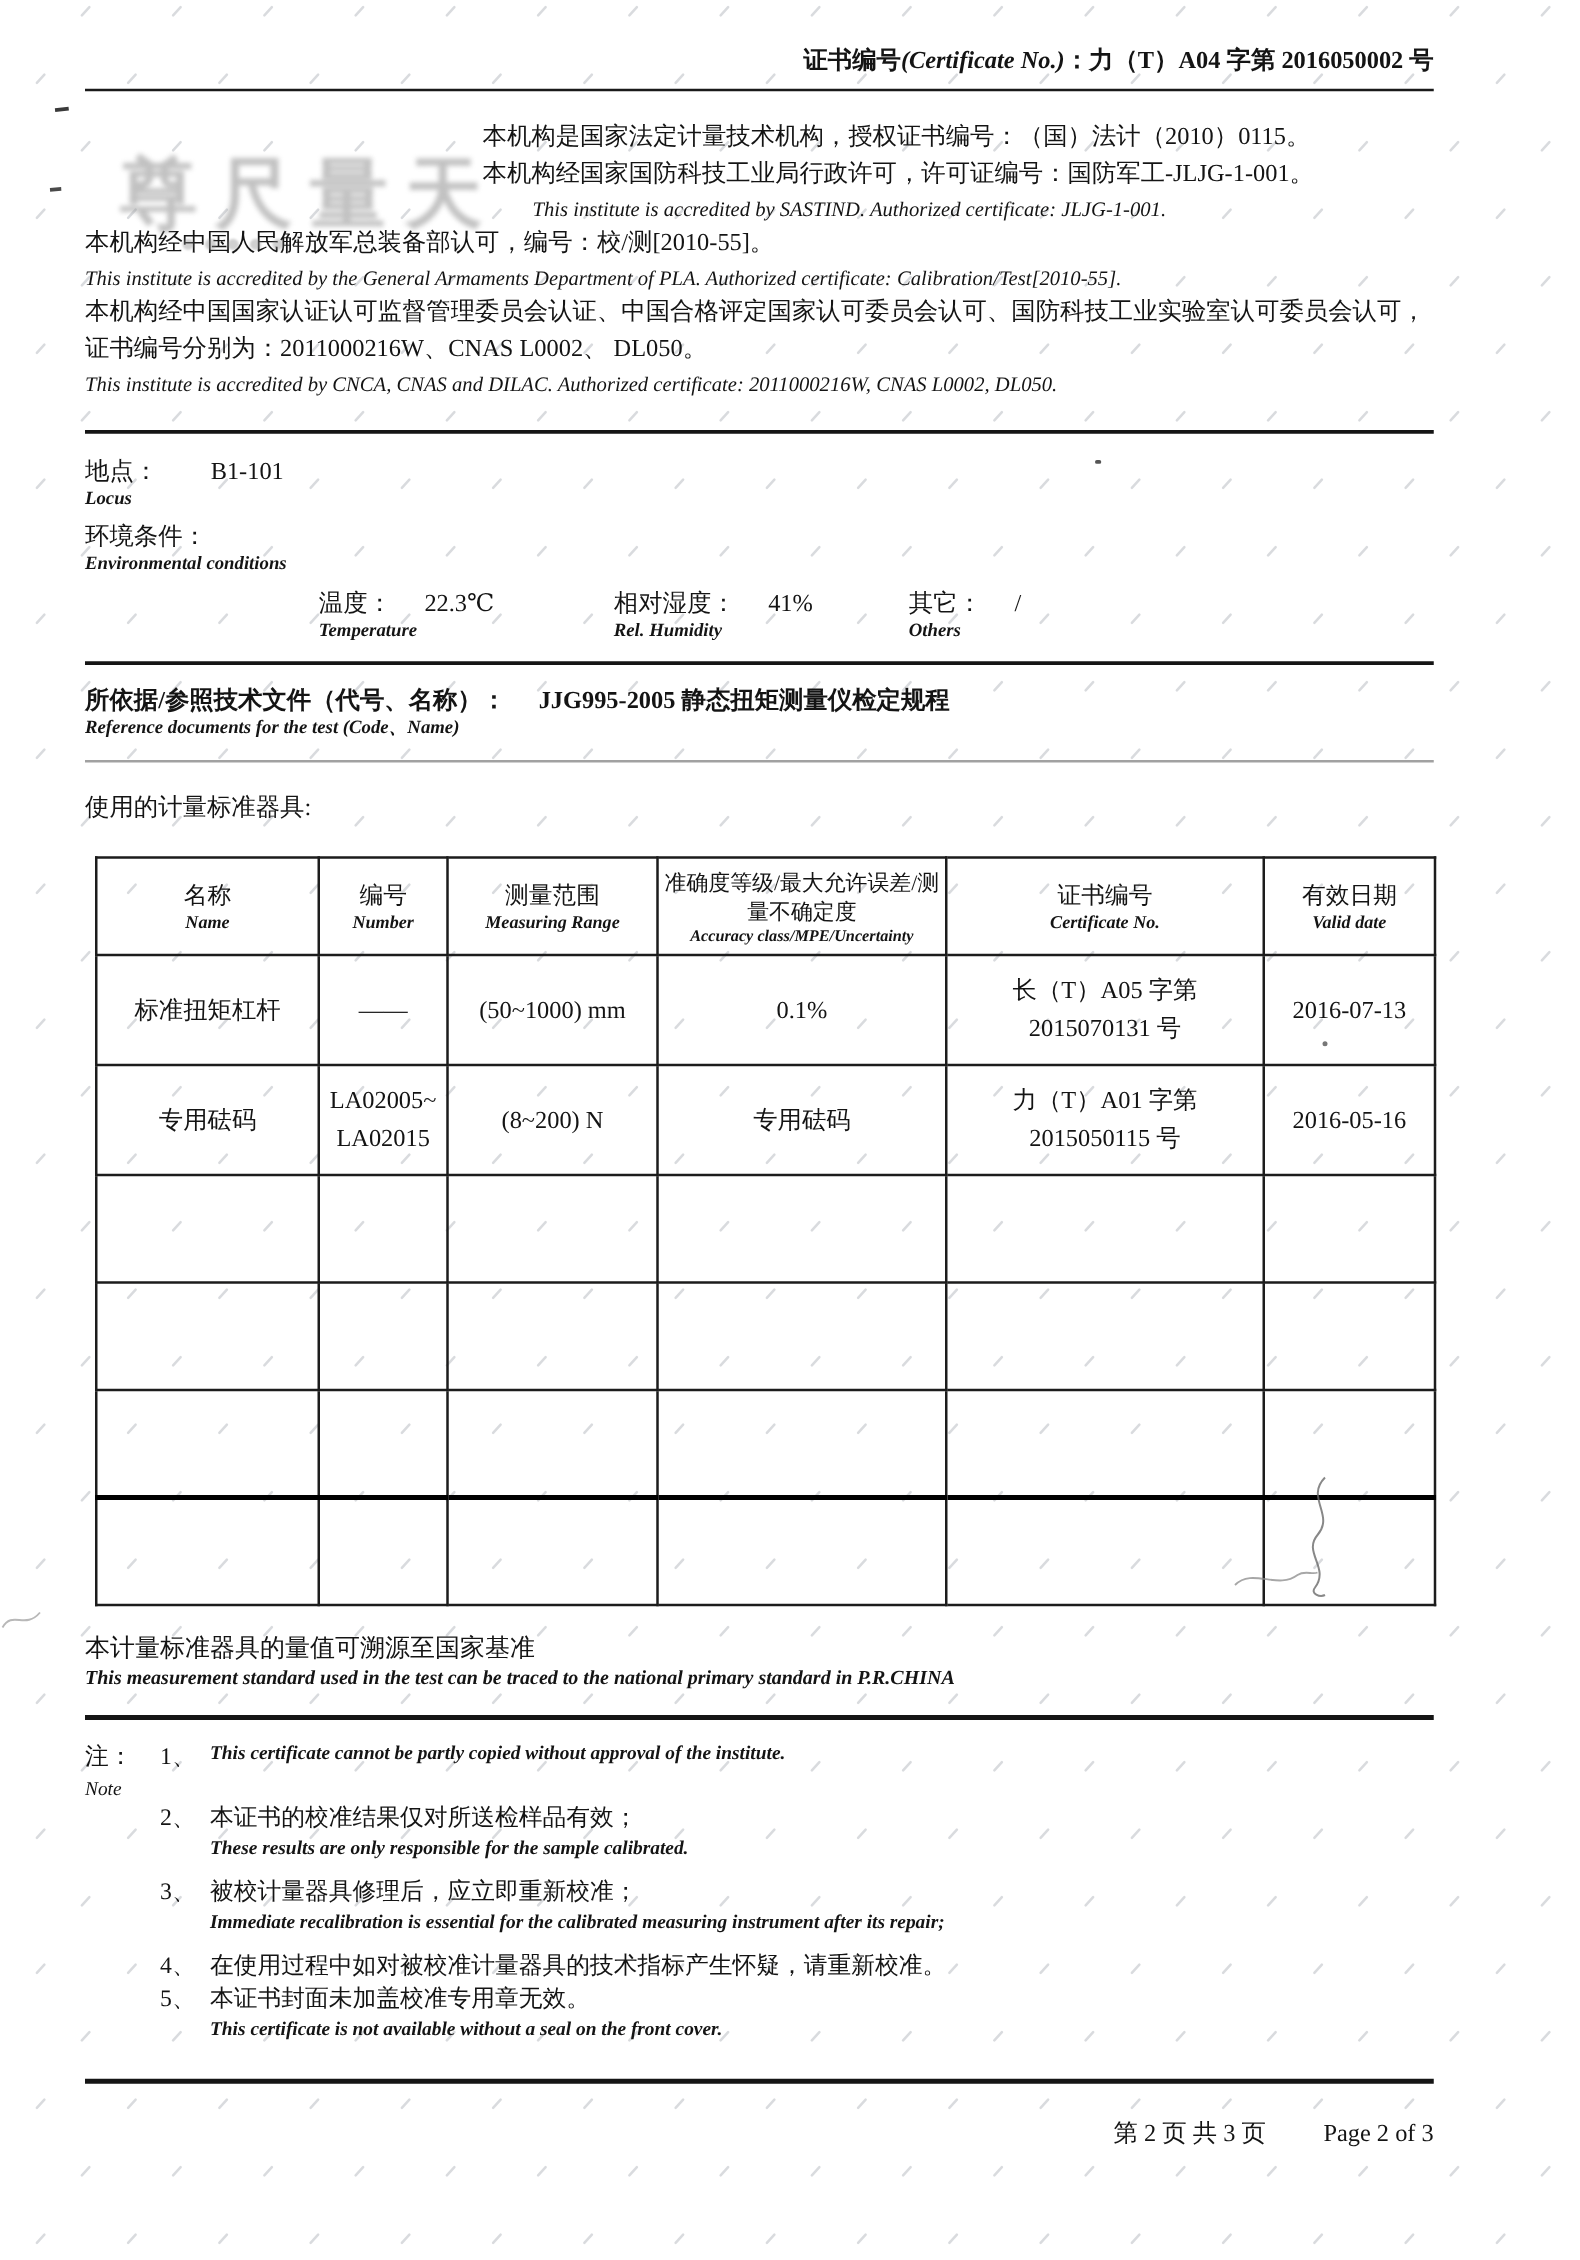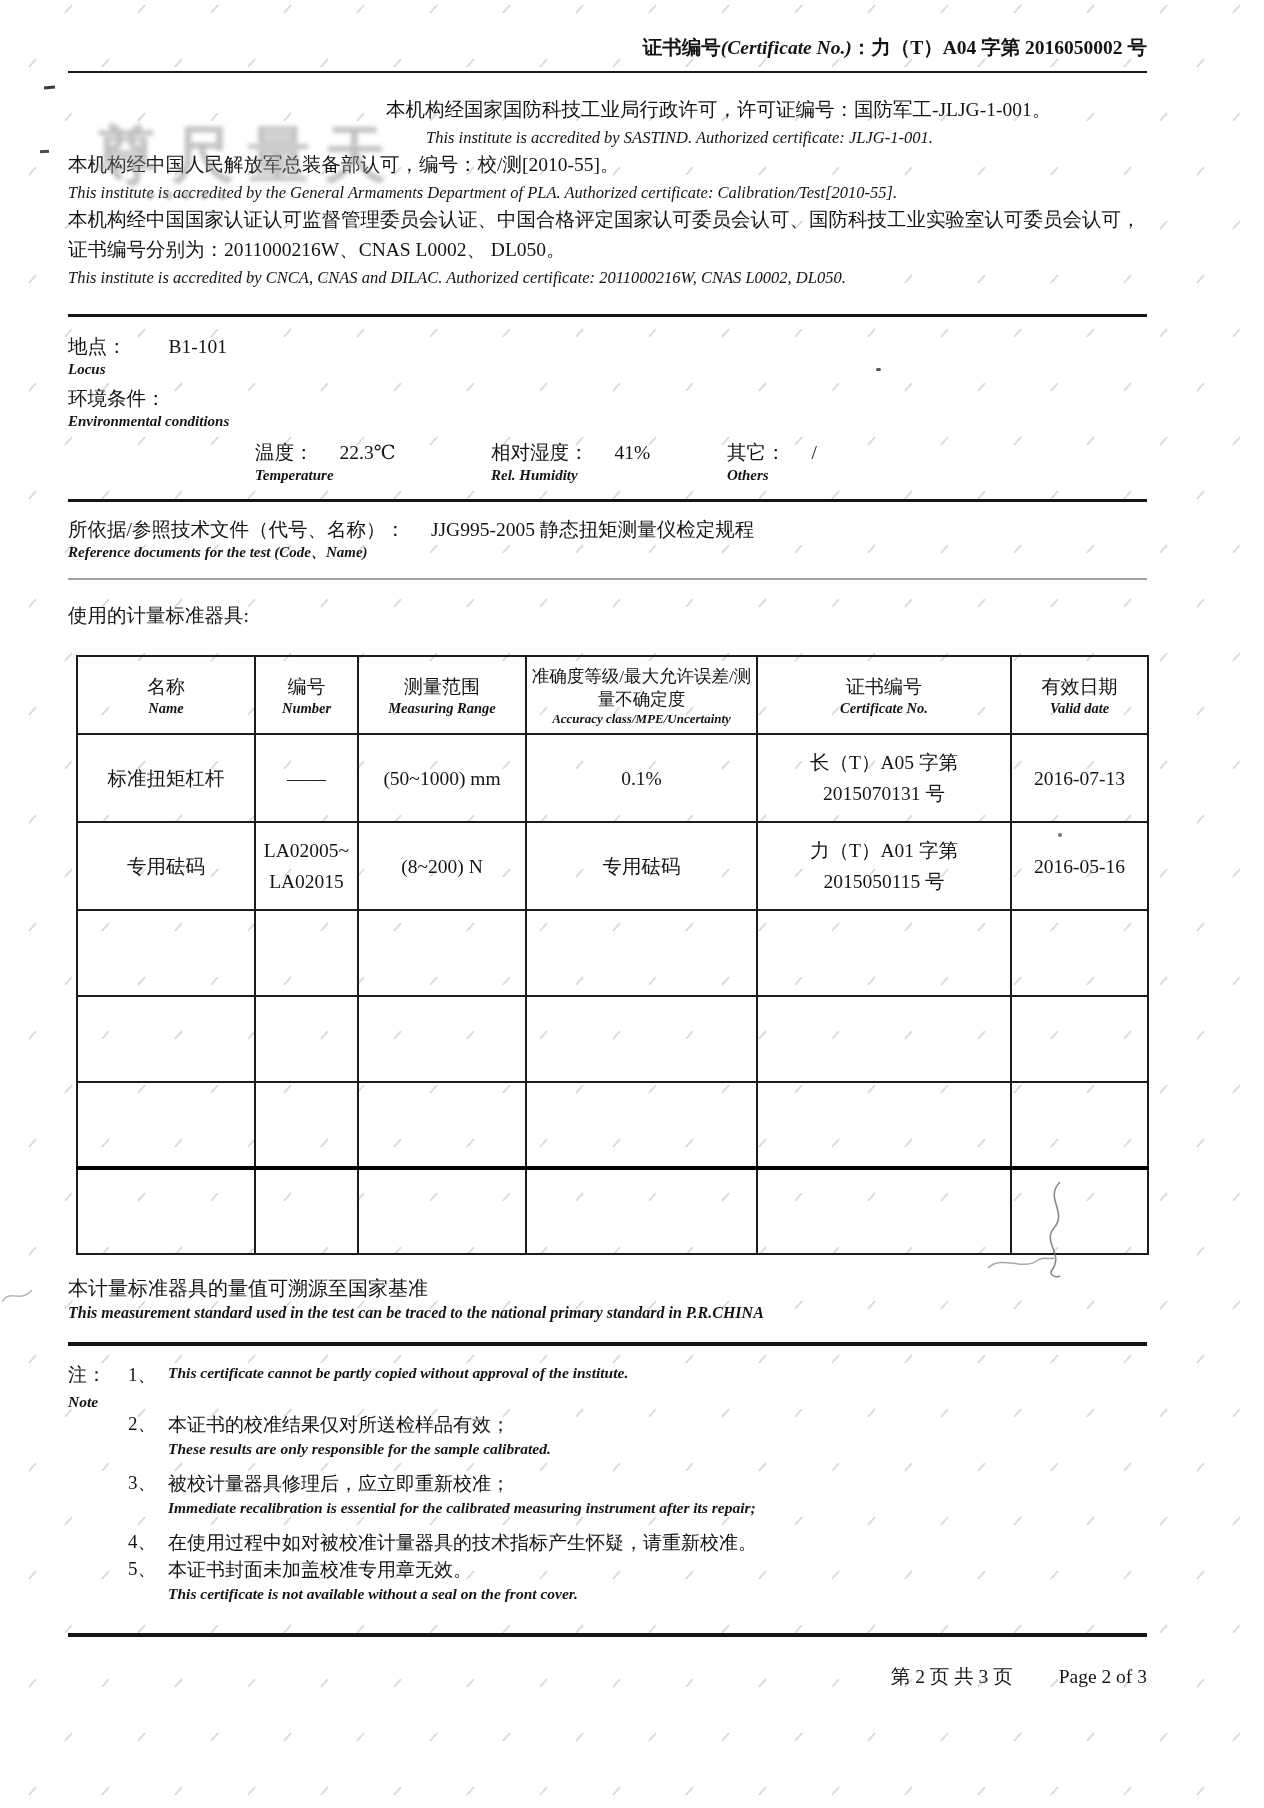--- a/index.html
+++ b/index.html
@@ -55,21 +55,21 @@
   .env-cn{margin-top:6px;font-size:19.5px;}
   .env-row{display:flex;margin-left:187px;margin-top:8px;}
   .env-item{margin-right:58px;}
   .env-item .pair{font-size:19.5px;white-space:nowrap;}
   .env-item .pair .v{margin-left:26px;}
   .env-w1{width:178px;}
   .env-w2{width:178px;}
   .sect-rule-2{margin-top:14px;}
 
   
-  .ref-line{margin-top:14px;font-size:19.5px;display:flex;}
+  .ref-line{margin-top:14px;font-size:19.5px;display:flex;font-weight:bold;}
   .ref-line .val{margin-left:26px;}
   .ref-faint{margin-top:16px;}
 
   
   .std-title{margin-top:22px;font-size:19.5px;}
   table.std{
     border-collapse:collapse;table-layout:fixed;
     margin-left:8px;margin-top:26px;width:1071px;
   }
   table.std td,table.std th{
@@ -90,21 +90,21 @@
   table.std{border:2.5px solid #101010;}
 
   .trace-cn{margin-top:20px;font-size:20px;}
   .trace-en{font-style:italic;font-weight:bold;font-size:16px;margin-top:2px;}
   .sect-rule-3{margin-top:20px;height:4px;}
 
   
   .notes{margin-top:16px;}
   .note-row{display:flex;}
   .note-gutter{width:60px;flex:0 0 auto;font-size:19px;}
-  .note-gutter .en{display:block;font-style:italic;font-weight:bold;font-size:15.5px;margin-top:5px;}
+  .note-gutter .en{display:block;font-style:italic;font-weight:normal;font-size:15.5px;margin-top:5px;}
   .note-num{width:40px;flex:0 0 auto;font-size:19px;}
   .note-body{flex:1;}
   .note-cn{font-size:19px;line-height:27px;}
   .note-en{font-style:italic;font-weight:bold;font-size:15.5px;line-height:21px;margin-bottom:11px;}
 
   .sect-rule-4{margin-top:18px;height:4px;width:1079px;}
   .footer-line{margin-top:26px;text-align:right;font-size:19.5px;white-space:nowrap;}
   .footer-line .en{margin-left:46px;}
 
   
@@ -721,20 +721,21 @@
         <div class="logo-glyphs">尊尺量天</div>
         <div class="logo-sub">
             <i></i>
             <i></i>
             <i></i>
             <i></i>
             <i></i>
           </div>
       </div>
       <div class="intro-first">
+        <div class="cn-line">本机构是国家法定计量技术机构，授权证书编号：（国）法计（2010）0115。</div>
         <div class="cn-line">本机构经国家国防科技工业局行政许可，许可证编号：国防军工-JLJG-1-001。</div>
         <div class="en-line indent40">This institute is accredited by SASTIND. Authorized certificate: JLJG-1-001.</div>
       </div>
     </div>
 
     <div class="intro-full">
       <div class="cn-line">本机构经中国人民解放军总装备部认可，编号：校/测[2010-55]。</div>
       <div class="en-line">This institute is accredited by the General Armaments Department of PLA. Authorized certificate: Calibration/Test[2010-55].</div>
       <div class="cn-line">本机构经中国国家认证认可监督管理委员会认证、中国合格评定国家认可委员会认可、国防科技工业实验室认可委员会认可，证书编号分别为：2011000216W、CNAS L0002、 DL050。</div>
       <div class="en-line">This institute is accredited by CNCA, CNAS and DILAC. Authorized certificate: 2011000216W, CNAS L0002, DL050.</div>

